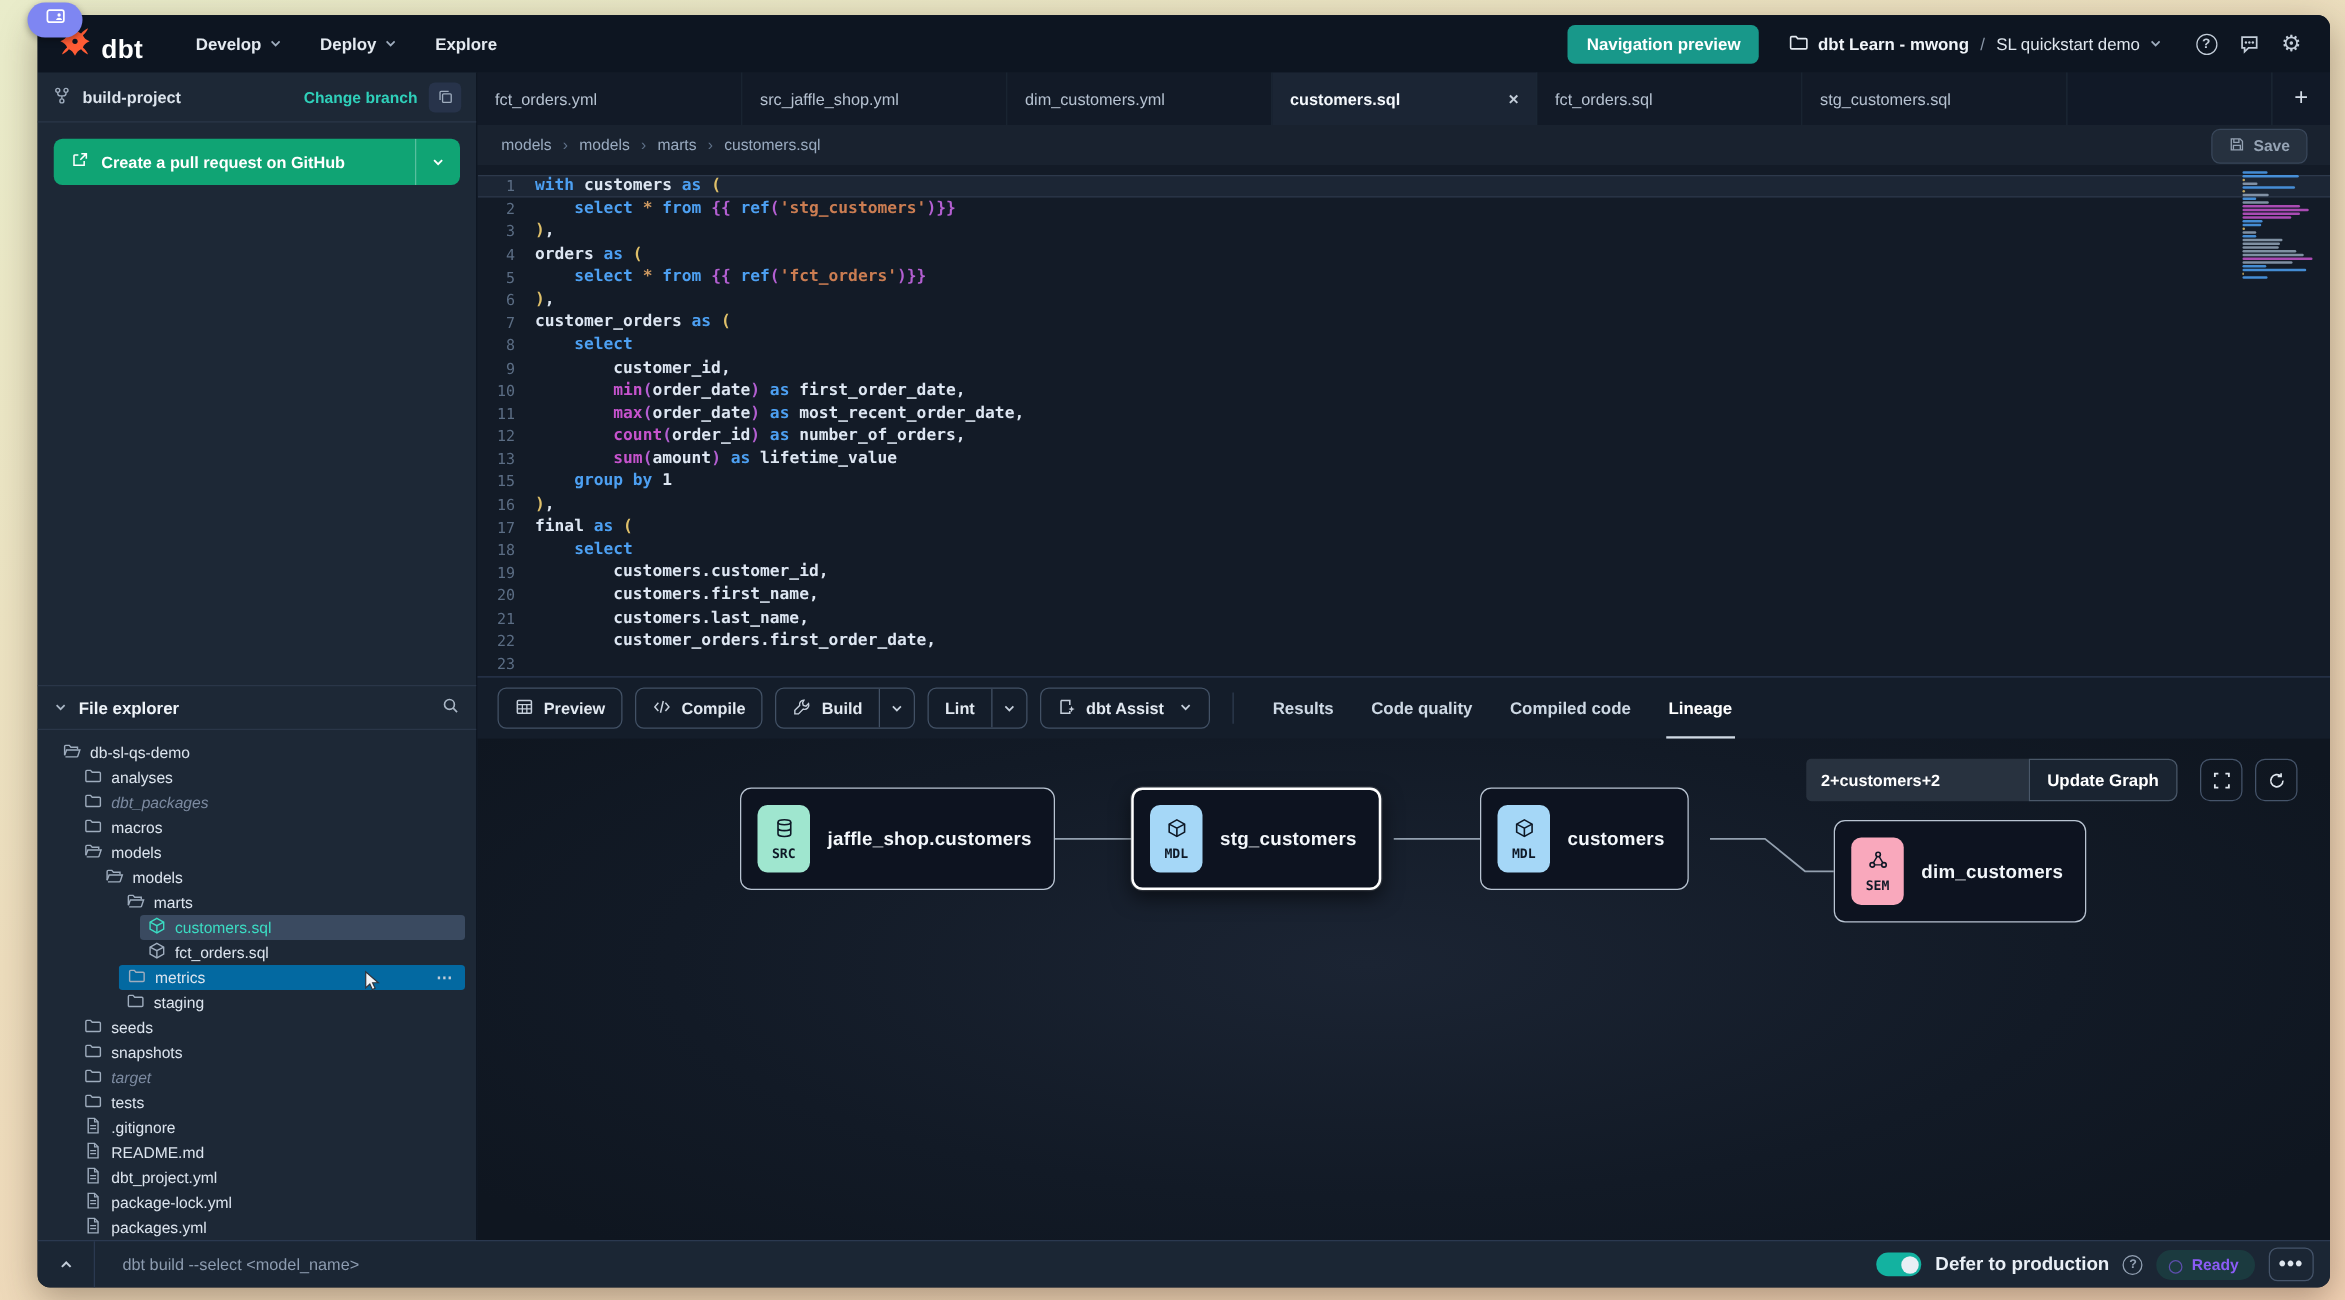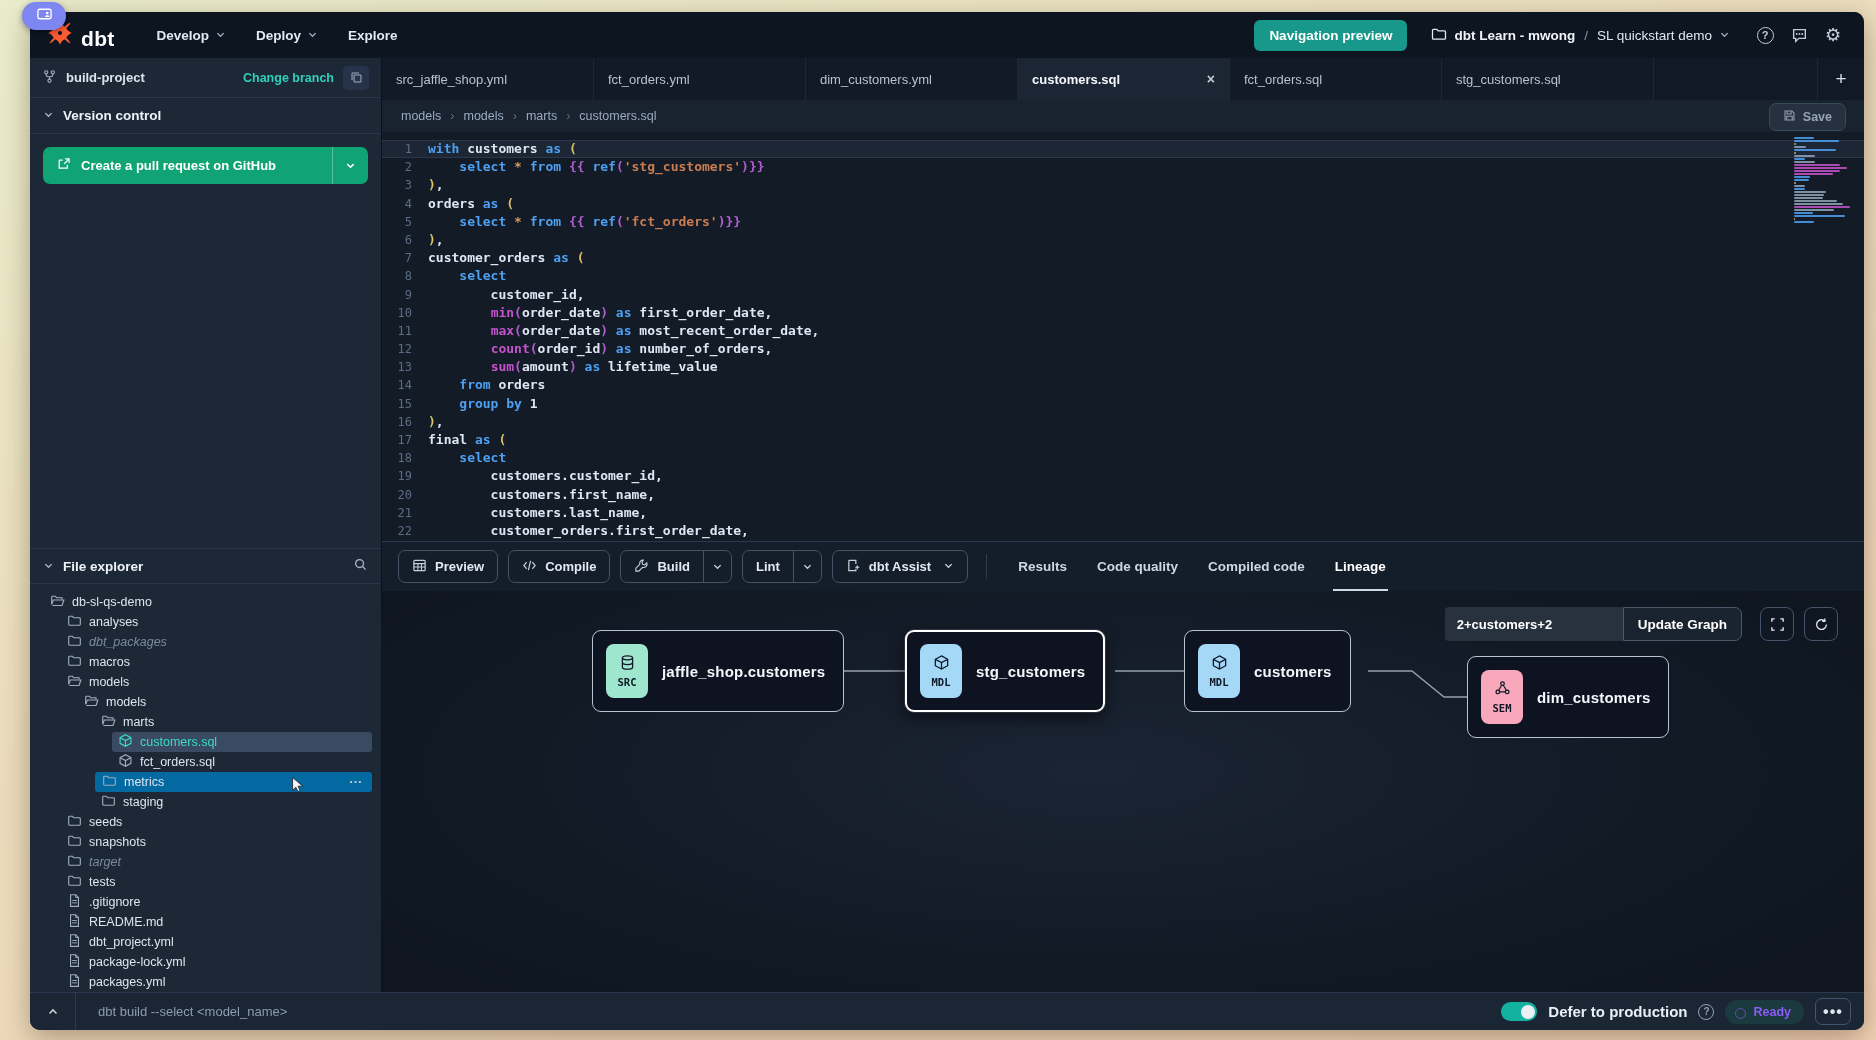--- a/index.html
+++ b/index.html
@@ -245,28 +245,20 @@
       </span>
       <span>build-project</span>
       <span class="change-branch">Change branch</span>
       <span class="copy-btn">
         <svg width="13" height="13" viewBox="0 0 16 16">
             <rect x="5" y="5" width="8.5" height="8.5" rx="1" fill="none" stroke="currentColor" stroke-width="1.3"></rect>
             <path d="M11 2.5H3.5c-.6 0-1 .4-1 1V11" fill="none" stroke="currentColor" stroke-width="1.3"></path>
           </svg>
       </span>
     </div>
-    <div class="section-header">
-      <span>
-        <svg width="11" height="11" viewBox="0 0 12 12">
-            <path d="M2.5 4.5 6 8l3.5-3.5" fill="none" stroke="#aab7c6" stroke-width="1.5"></path>
-          </svg>
-      </span>
-      <span>Version control</span>
-    </div>
     <div class="pr-button">
       <div class="pr-main">
         <span>
           <svg width="14" height="14" viewBox="0 0 16 16">
               <path d="M6.5 3.5H3.2c-.4 0-.7.3-.7.7v8.6h9.3v-4" fill="none" stroke="#fff" stroke-width="1.4"></path>
               <path d="M9.2 2.2h4.6v4.6M13.6 2.4 8.3 7.7" fill="none" stroke="#fff" stroke-width="1.4"></path>
             </svg>
         </span>
         <span>Create a pull request on GitHub</span>
       </div>
@@ -426,24 +418,24 @@
               <path d="M9.2 1.8v3h3M5.5 8h5M5.5 10.5h5" fill="none" stroke="currentColor" stroke-width="1"></path>
             </svg></span>
           <span>packages.yml</span>
         </div>
       </div>
   </div>
 
   <div class="main">
     <div class="tabbar">
         <div class="tab">
+          <span>fct_orders.yml</span>
+        </div>
+        <div class="tab">
           <span>src_jaffle_shop.yml</span>
-        </div>
-        <div class="tab">
-          <span>fct_orders.yml</span>
         </div>
         <div class="tab">
           <span>dim_customers.yml</span>
         </div>
         <div class="tab active">
           <span>customers.sql</span>
           <span class="tab-close">×</span>
         </div>
         <div class="tab">
           <span>fct_orders.sql</span>
@@ -480,21 +472,20 @@
           <div class="code-line"><span class="ln">4</span><span class="code-text"><span class="t-i">orders </span><span class="t-k">as </span><span class="t-y">(</span></span></div>
           <div class="code-line"><span class="ln">5</span><span class="code-text"><span class="t-i">    </span><span class="t-k">select </span><span class="t-o">* </span><span class="t-k">from </span><span class="t-j">{{ </span><span class="t-k">ref</span><span class="t-j">(</span><span class="t-s">'fct_orders'</span><span class="t-j">)}}</span></span></div>
           <div class="code-line"><span class="ln">6</span><span class="code-text"><span class="t-y">)</span><span class="t-i">,</span></span></div>
           <div class="code-line"><span class="ln">7</span><span class="code-text"><span class="t-i">customer_orders </span><span class="t-k">as </span><span class="t-y">(</span></span></div>
           <div class="code-line"><span class="ln">8</span><span class="code-text"><span class="t-i">    </span><span class="t-k">select</span></span></div>
           <div class="code-line"><span class="ln">9</span><span class="code-text"><span class="t-i">        customer_id,</span></span></div>
           <div class="code-line"><span class="ln">10</span><span class="code-text"><span class="t-i">        </span><span class="t-f">min</span><span class="t-j">(</span><span class="t-i">order_date</span><span class="t-j">)</span><span class="t-k"> as </span><span class="t-i">first_order_date,</span></span></div>
           <div class="code-line"><span class="ln">11</span><span class="code-text"><span class="t-i">        </span><span class="t-f">max</span><span class="t-j">(</span><span class="t-i">order_date</span><span class="t-j">)</span><span class="t-k"> as </span><span class="t-i">most_recent_order_date,</span></span></div>
           <div class="code-line"><span class="ln">12</span><span class="code-text"><span class="t-i">        </span><span class="t-f">count</span><span class="t-j">(</span><span class="t-i">order_id</span><span class="t-j">)</span><span class="t-k"> as </span><span class="t-i">number_of_orders,</span></span></div>
           <div class="code-line"><span class="ln">13</span><span class="code-text"><span class="t-i">        </span><span class="t-f">sum</span><span class="t-j">(</span><span class="t-i">amount</span><span class="t-j">)</span><span class="t-k"> as </span><span class="t-i">lifetime_value</span></span></div>
-          <div class="code-line"><span class="ln">14</span><span class="code-text"><span class="t-i">    </span><span class="t-k">from </span><span class="t-i">orders</span></span></div>
           <div class="code-line"><span class="ln">15</span><span class="code-text"><span class="t-i">    </span><span class="t-k">group by </span><span class="t-n">1</span></span></div>
           <div class="code-line"><span class="ln">16</span><span class="code-text"><span class="t-y">)</span><span class="t-i">,</span></span></div>
           <div class="code-line"><span class="ln">17</span><span class="code-text"><span class="t-i">final </span><span class="t-k">as </span><span class="t-y">(</span></span></div>
           <div class="code-line"><span class="ln">18</span><span class="code-text"><span class="t-i">    </span><span class="t-k">select</span></span></div>
           <div class="code-line"><span class="ln">19</span><span class="code-text"><span class="t-i">        customers.customer_id,</span></span></div>
           <div class="code-line"><span class="ln">20</span><span class="code-text"><span class="t-i">        customers.first_name,</span></span></div>
           <div class="code-line"><span class="ln">21</span><span class="code-text"><span class="t-i">        customers.last_name,</span></span></div>
           <div class="code-line"><span class="ln">22</span><span class="code-text"><span class="t-i">        customer_orders.first_order_date,</span></span></div>
           <div class="code-line"><span class="ln">23</span><span class="code-text"></span></div>
         </div>

